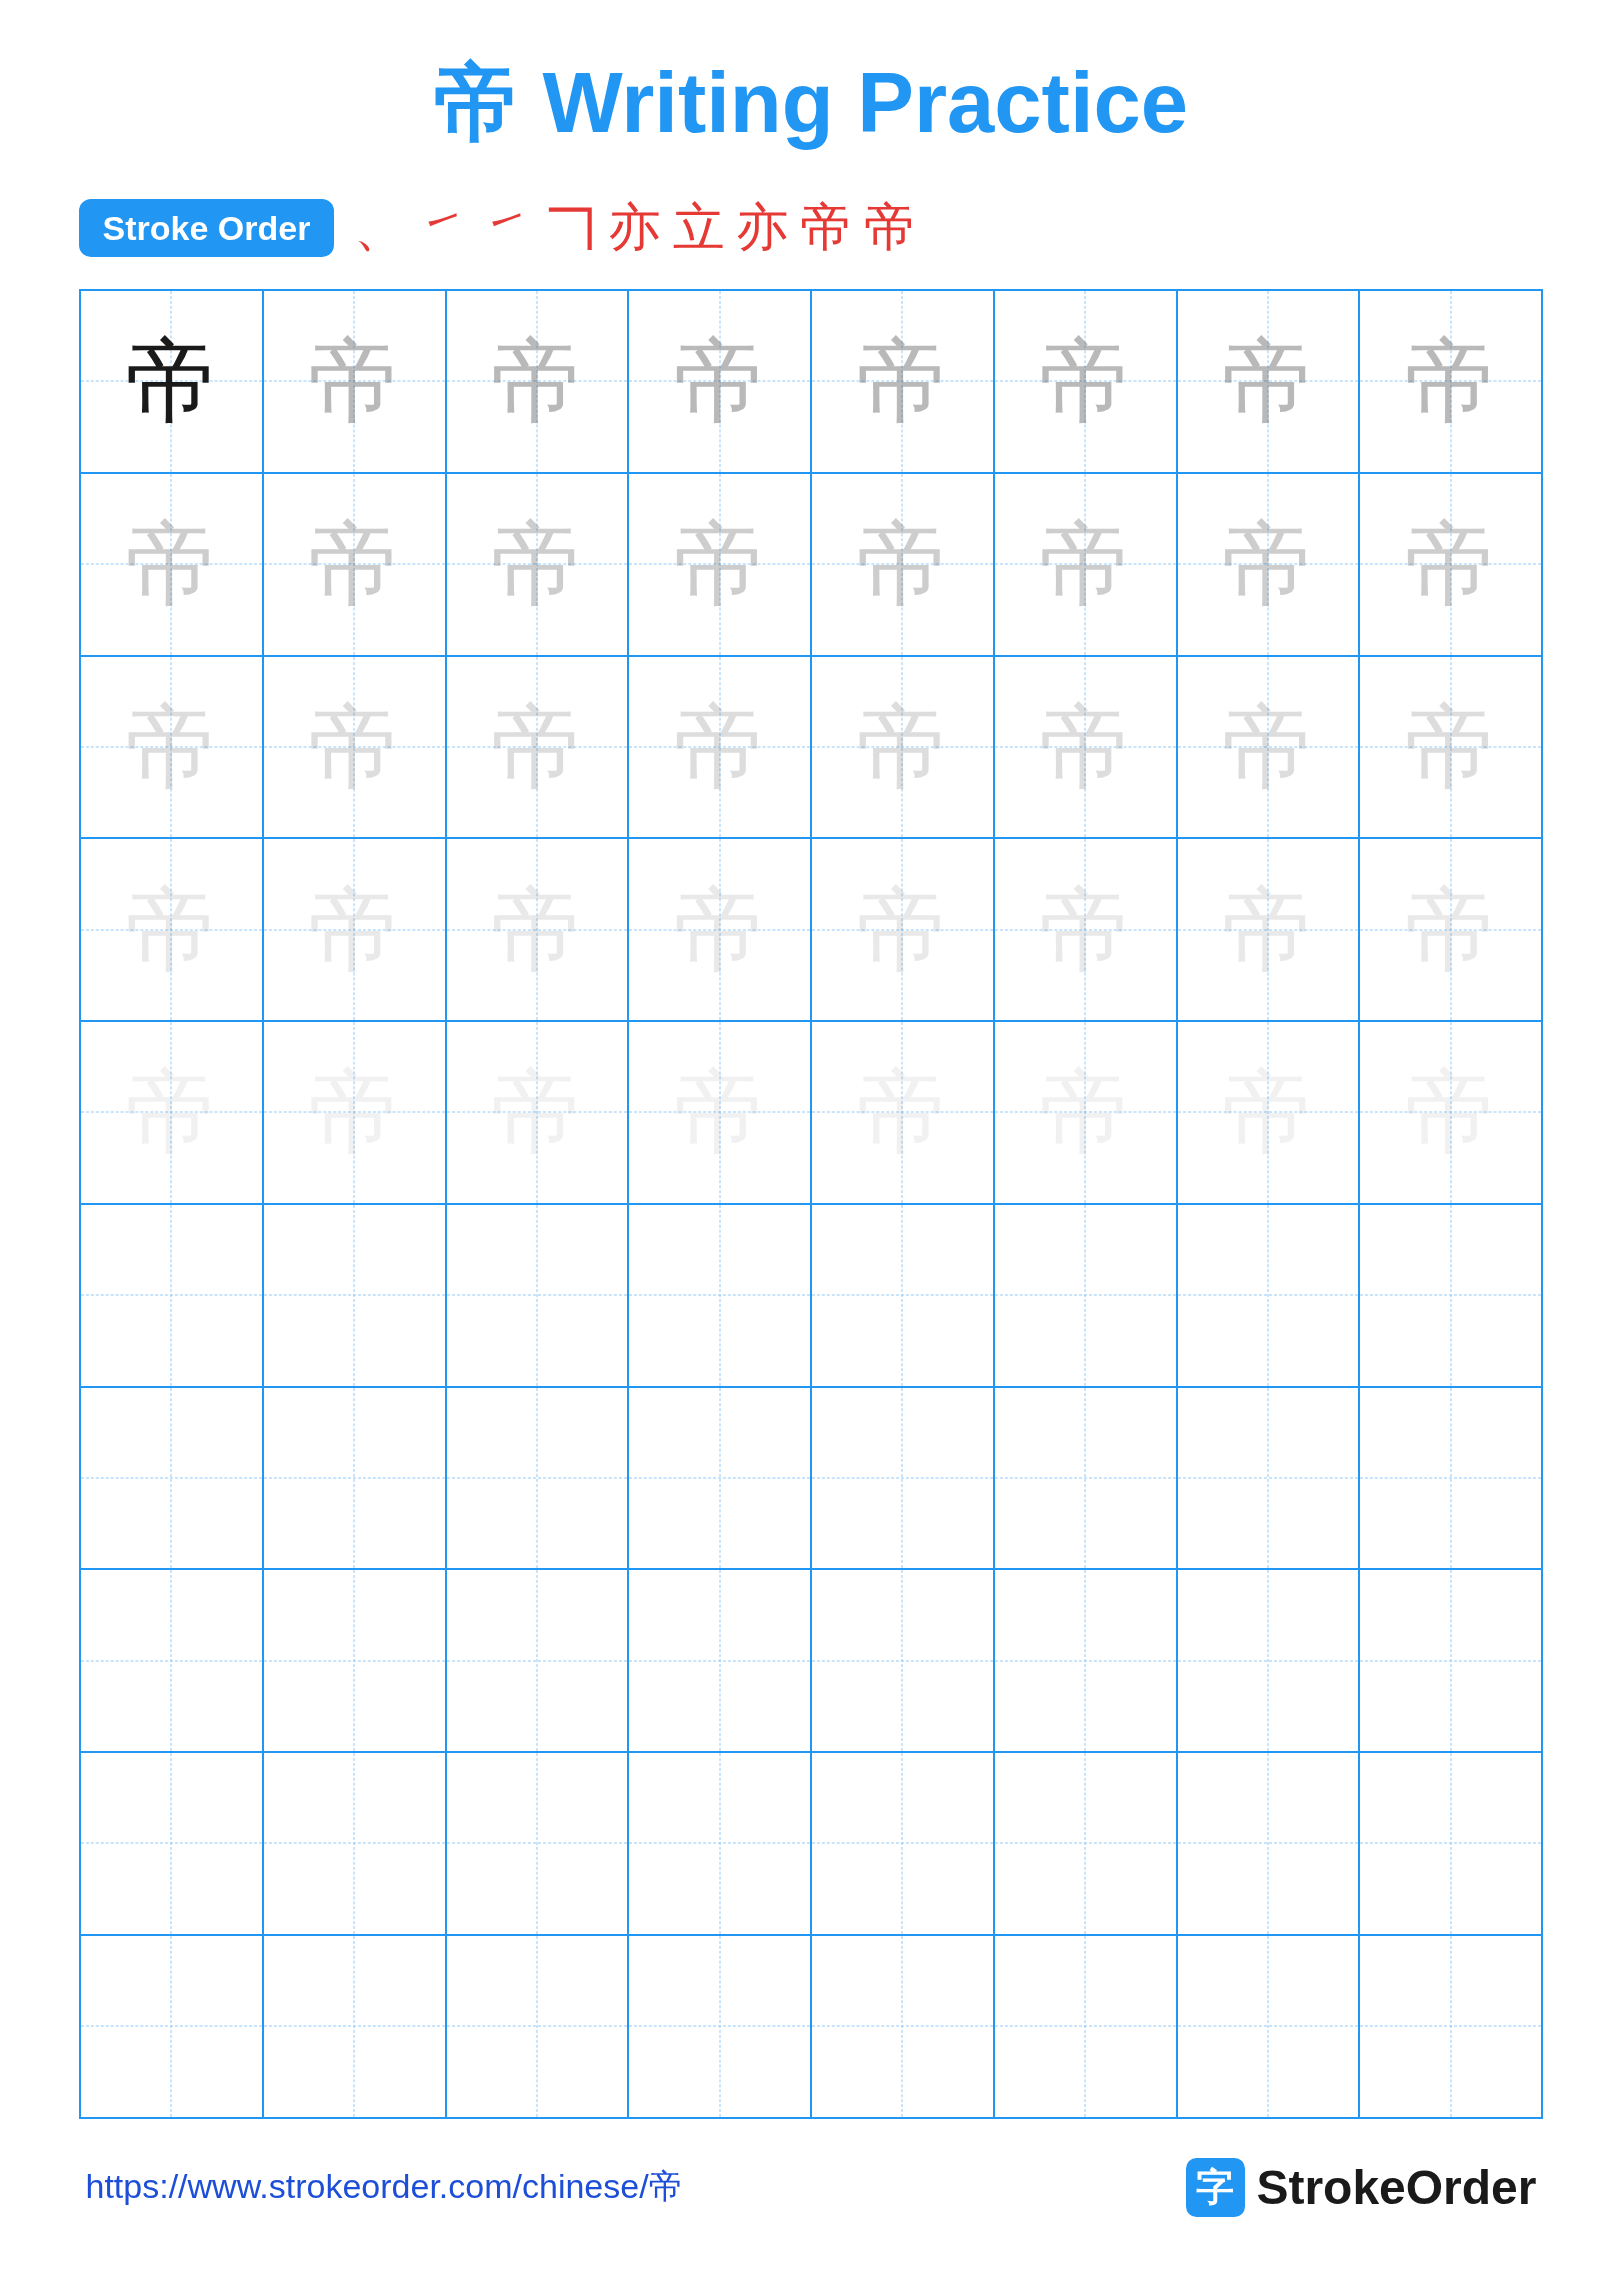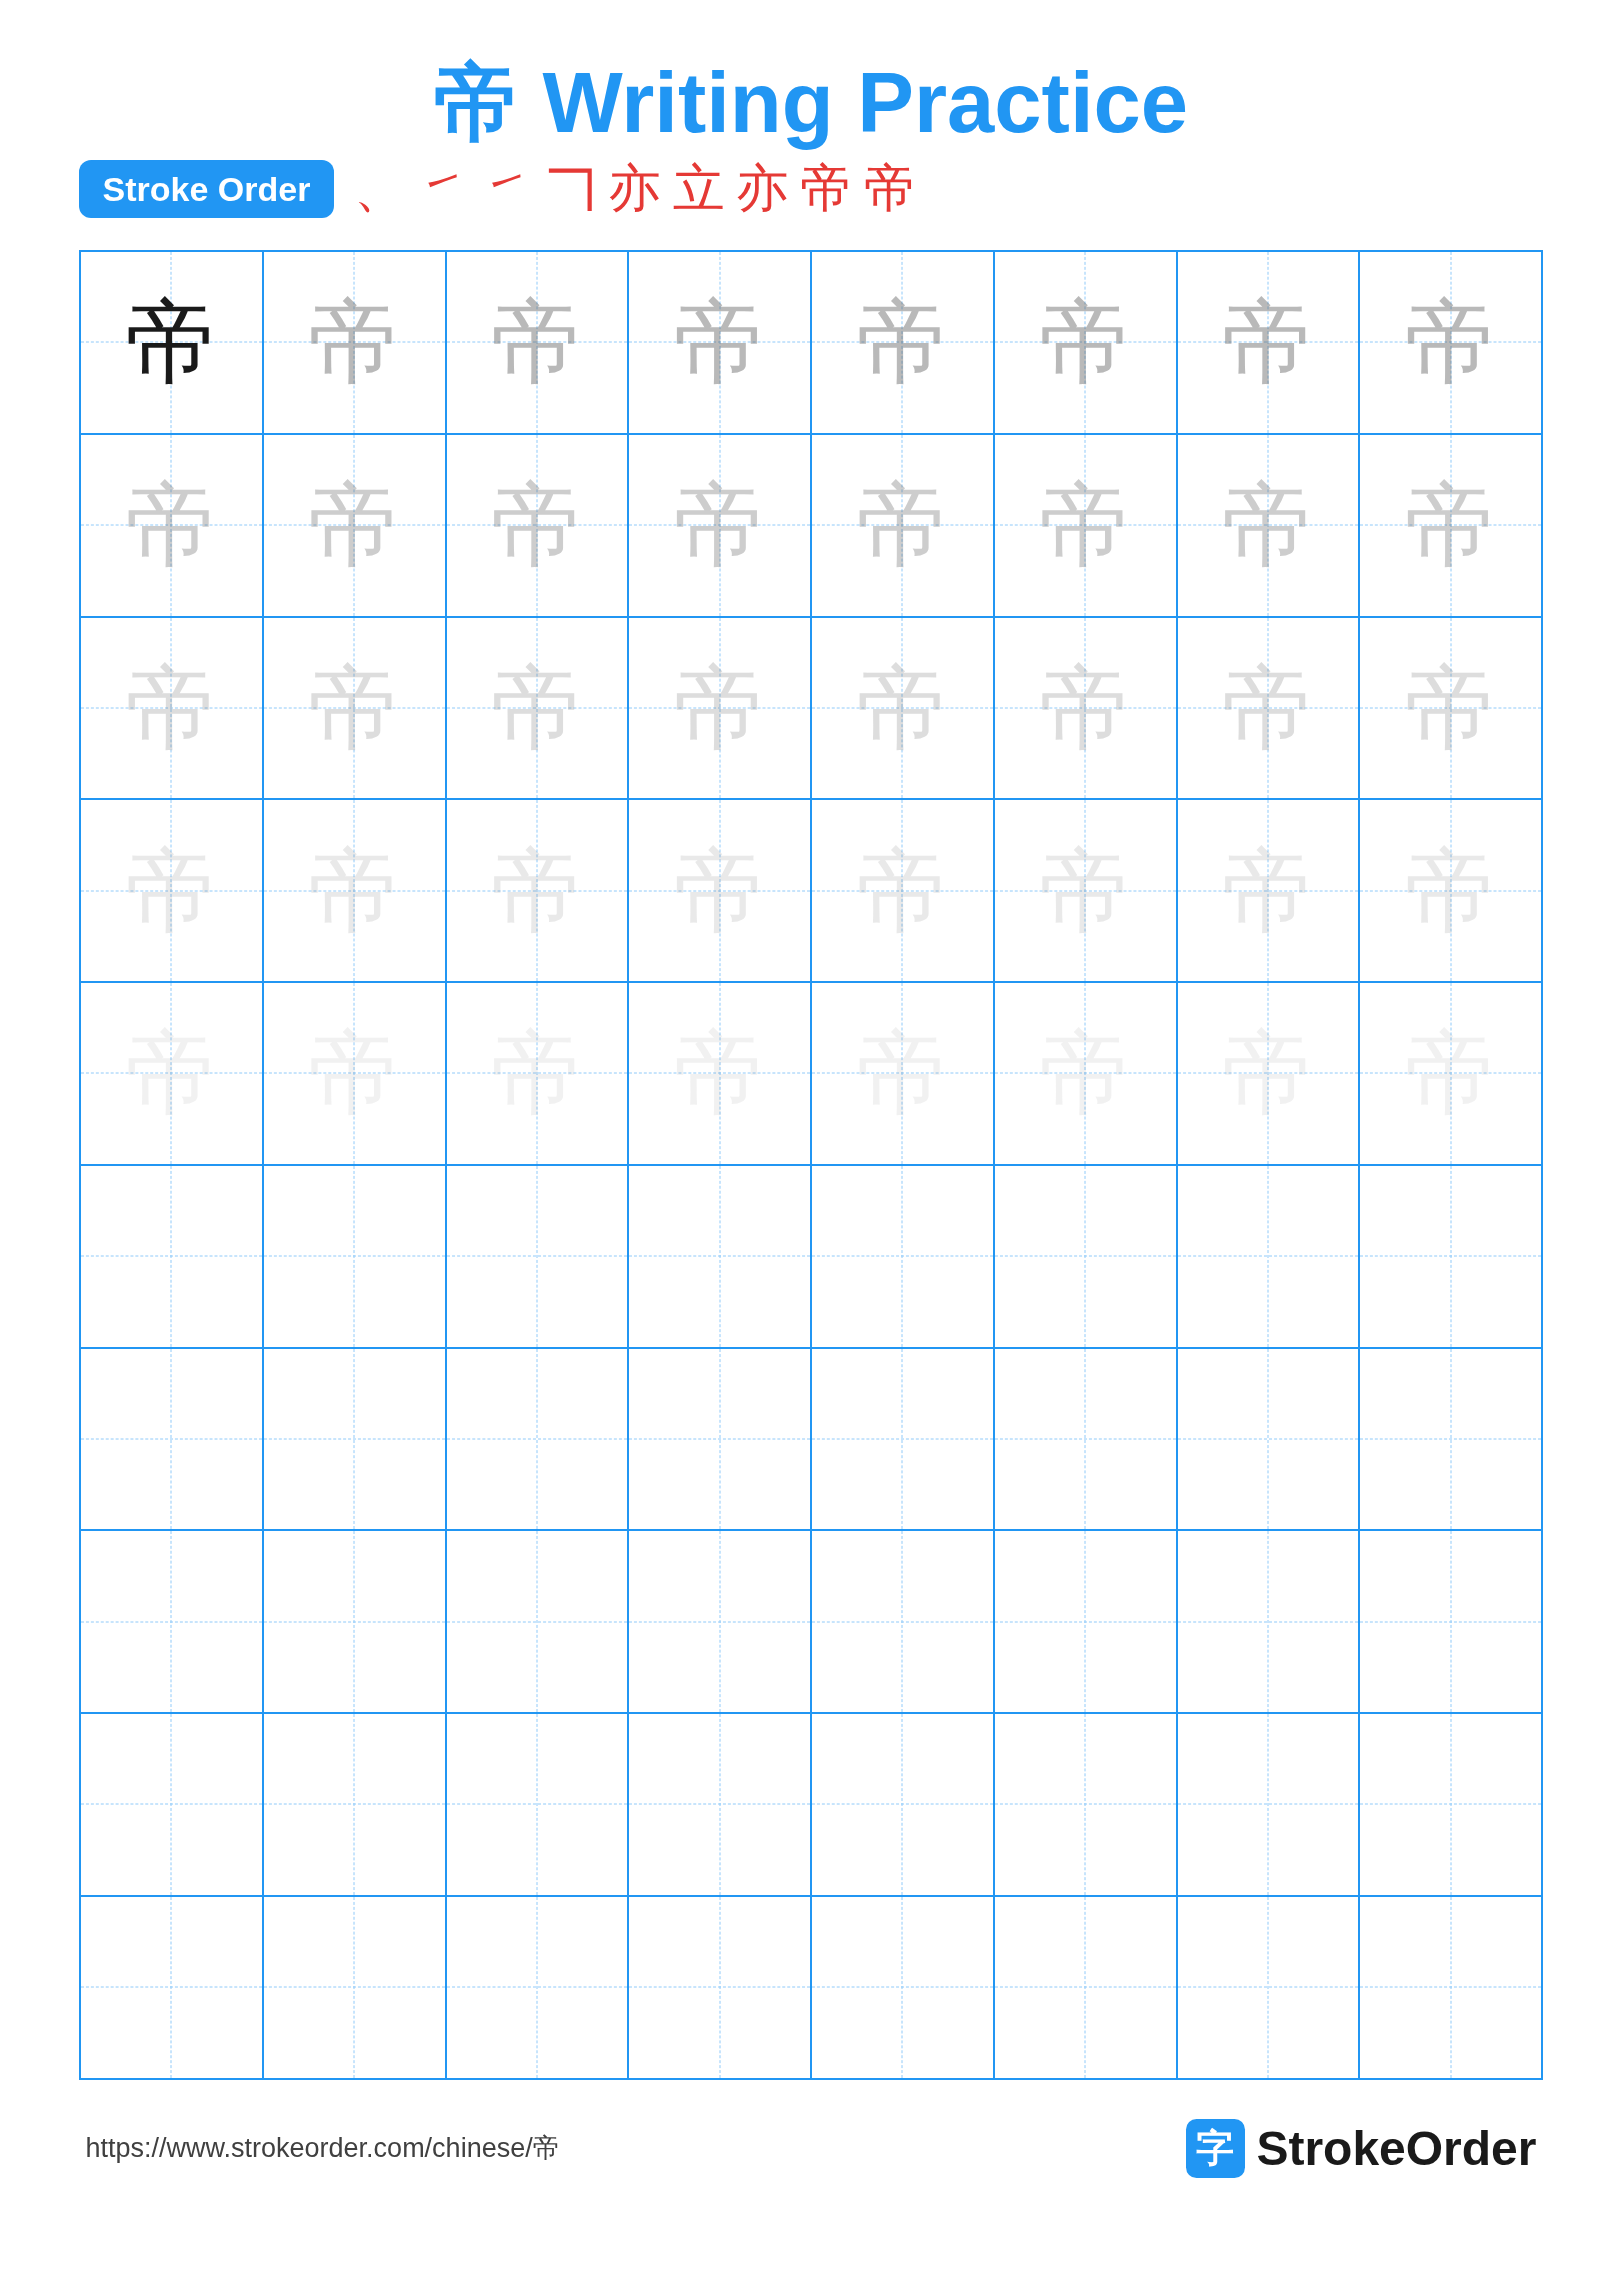--- a/index.html
+++ b/index.html
@@ -17,20 +17,21 @@
       padding: 52px 79px;
       display: flex;
       flex-direction: column;
       align-items: center;
     }
 
     .title {
       font-size: 85px;
       font-weight: bold;
       color: #2196F3;
+      margin-bottom: 39px;
       text-align: center;
       line-height: 1.2;
     }
 
     .title-char {
       color: #2196F3;
     }
 
     .stroke-order-row {
       display: flex;
@@ -134,22 +135,22 @@
     .footer {
       width: 100%;
       display: flex;
       justify-content: space-between;
       align-items: center;
       margin-top: 39px;
       padding: 0 6.5px;
     }
 
     .footer-url {
-      color: #404040;
-      font-size: 27px;
+      color: #1d4ed8;
+      font-size: 34px;
       text-decoration: none;
     }
 
     .footer-brand {
       display: flex;
       align-items: center;
       gap: 11.8px;
     }
 
     .footer-brand-icon {

